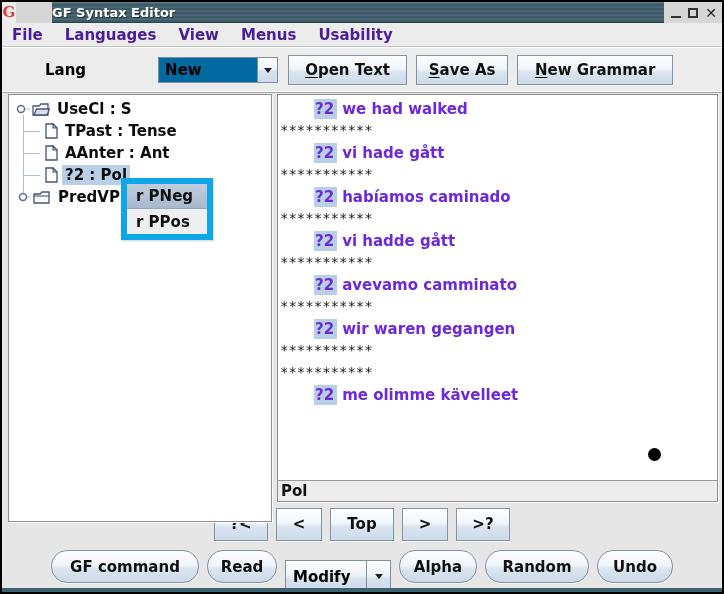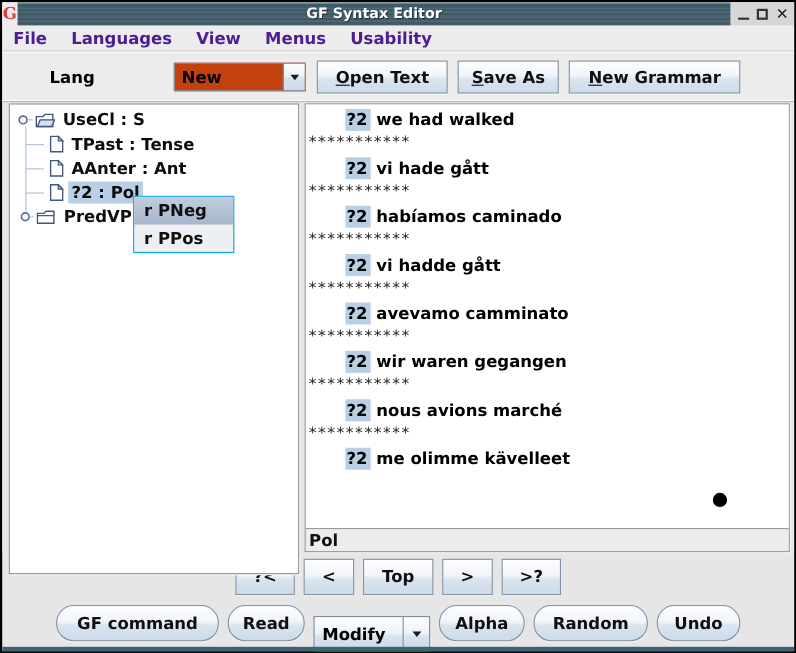--- a/index.html
+++ b/index.html
@@ -9,41 +9,41 @@
   .window {
     width:724px; height:594px; background:#e6e6e6;
     border:2px solid #000; display:flex; flex-direction:column; overflow:hidden;
   }
 
   
   .titlebar { height:21px; display:flex; align-items:stretch; background:#d6d6d6; flex:0 0 auto; }
   .logo-box { width:14px; background:#ececec; display:flex; align-items:center; justify-content:center;
               font:bold 15px "DejaVu Serif",serif; color:#e03a3a; line-height:1; }
   .title-strip {
-    flex:1; position:relative; display:flex; align-items:center; justify-content:center;
+    flex:1; position:relative; display:flex; align-items:center; justify-content:flex-start;
     background:repeating-linear-gradient(180deg,#4d6b77 0 1px,#3e5a66 1px 3px,#47626e 3px 4px);
-    border-top:1px solid #5d7a85; border-bottom:1px solid #2c434c;
+    border-top:1px solid #5d7a85; border-bottom:1px solid #2c434c;margin-left:36px;
   }
   .title-text { color:#fff; font:bold 13px "DejaVu Sans",sans-serif; text-shadow:1px 1px 0 rgba(0,0,0,.45); }
   .win-controls { width:58px; display:flex; align-items:center; justify-content:flex-end; gap:7px; padding-right:5px; background:#d6d6d6; }
   .wc-min { width:10px; height:11px; border-bottom:2px solid #333; }
   .wc-max { width:10px; height:10px; border:2px solid #333; }
   .wc-close { font:bold 14px "DejaVu Sans",sans-serif; color:#222; line-height:1; }
 
   
   .menubar { height:24px; background:#ececec; display:flex; align-items:center; padding-left:10px;
              border-bottom:1px solid #c2c2c2; flex:0 0 auto; }
   .menu-item { font:bold 15px "DejaVu Sans",sans-serif; color:#4c1d95; padding:0 11px; }
   .menu-item:first-child { padding-left:0; }
 
   
   .toolbar { height:46px; background:#ececec; display:flex; align-items:center; flex:0 0 auto;
              border-top:1px solid #fdfdfd; border-bottom:1px solid #a8a8a8; box-shadow:inset 0 -1px 0 #fdfdfd; }
   .lang-label { font:bold 15px "DejaVu Sans",sans-serif; margin-left:43px; }
-  .combo { display:flex; height:26px; border:1px solid #7f8fa0; background:#c2410c; margin-left:72px; width:120px; }
+  .combo { display:flex; height:26px; border:1px solid #7f8fa0; background:#0369a1; margin-left:72px; width:120px; }
   .combo-value { flex:1; font:bold 15px "DejaVu Sans",sans-serif; padding:3px 0 0 6px; white-space:nowrap; overflow:hidden; }
   .combo-arrow { width:20px; border-left:1px solid #7f8fa0; display:flex; align-items:center; justify-content:center;
                  background:linear-gradient(180deg,#fdfdfe,#eef3f9 45%,#d7e2ef 55%,#ccdaea); }
   .tri { width:0; height:0; border-left:4px solid transparent; border-right:4px solid transparent; border-top:5px solid #1c1c1c; }
 
   .btn { border:1px solid #8393a3; background:linear-gradient(180deg,#fdfdfe 0%,#f1f5fa 45%,#d9e4f0 58%,#ccdaea 100%);
          font:bold 15px "DejaVu Sans",sans-serif; color:#101010; display:inline-flex; align-items:center; justify-content:center;
          box-shadow:0 1px 0 #f6f6f6; }
   .tb-btn { height:30px; }
   .mn { text-decoration:underline; text-underline-offset:2px; }
@@ -60,30 +60,30 @@
   .row-branch { padding-left:7px; }
   .tree-label { padding:1px 3px; }
   .tree-label.sel { background:#b8cfe5; }
   .tree-icon { margin-right:4px; flex:0 0 auto; }
   .handle-icon { margin-right:2px; flex:0 0 auto; }
   .tree-line { position:absolute; background:#a9c0da; }
 
   .right-col { position:absolute; left:275px; top:1px; width:441px; height:408px;
                border:1px solid #8f8f8f; box-shadow:1px 1px 0 #fbfbfb; display:flex; flex-direction:column; }
   .output-pane { position:relative; background:#fff; height:386px; border-bottom:1px solid #9a9a9a; padding-top:5px; overflow:hidden; }
-  .out-line { height:22px; line-height:22px; font:bold 15px "DejaVu Sans",sans-serif; color:#000000; padding-left:36px; white-space:pre; }
+  .out-line { height:22px; line-height:22px; font:bold 15px "DejaVu Sans",sans-serif; color:#6d28d9; padding-left:36px; white-space:pre; }
   .sep-line { height:22px; line-height:22px; font:14px "DejaVu Sans Mono",monospace; color:#1a1a1a; padding-left:2px; white-space:pre; }
   .tok { background:#b8cfe5; padding:1px 3px 1px 1px; }
   .sent { margin-left:5px; }
   .dot { position:absolute; left:370px; top:353px; width:13px; height:13px; border-radius:50%; background:#000; }
   .status-strip { flex:1; background:#ececec; display:flex; align-items:center; padding-left:3px;
                   font:bold 15px "DejaVu Sans",sans-serif; color:#111; }
 
   
-  .ctx-menu { position:absolute; left:119px; top:85px; width:92px; border:1px solid #0ea5e9; background:#eeeff1; z-index:10;
+  .ctx-menu { position:absolute; left:119px; top:85px; width:92px; border:6px solid #0ea5e9; background:#eeeff1; z-index:10;
               box-shadow:1px 1px 2px rgba(0,0,0,.18); }
   .ctx-item { height:25px; display:flex; align-items:center; padding-left:9px; font:bold 15px "DejaVu Sans",sans-serif; color:#101010; }
   .ctx-item.sel { background:linear-gradient(180deg,#c1cddc,#a8b8cd); border-bottom:1px solid #93a5bd; }
 
   
   .nav-row { height:42px; display:flex; align-items:center; justify-content:center; gap:8px; flex:0 0 auto; }
   .nav-btn { height:33px; }
   .nb-1 { width:54px; } .nb-2 { width:46px; } .nb-3 { width:64px; } .nb-4 { width:46px; } .nb-5 { width:54px; }
 
   .action-row { height:43px; display:flex; align-items:center; justify-content:center; gap:8px; flex:0 0 auto; }
@@ -214,21 +214,20 @@
         <div class="out-line"><span class="tok">?2</span><span class="sent">vi hade gått</span></div>
         <div class="sep-line">***********</div>
         <div class="out-line"><span class="tok">?2</span><span class="sent">habíamos caminado</span></div>
         <div class="sep-line">***********</div>
         <div class="out-line"><span class="tok">?2</span><span class="sent">vi hadde gått</span></div>
         <div class="sep-line">***********</div>
         <div class="out-line"><span class="tok">?2</span><span class="sent">avevamo camminato</span></div>
         <div class="sep-line">***********</div>
         <div class="out-line"><span class="tok">?2</span><span class="sent">wir waren gegangen</span></div>
         <div class="sep-line">***********</div>
-        <div class="out-line"><span class="tok">?2</span><span class="sent">nous avions marché</span></div>
         <div class="sep-line">***********</div>
         <div class="out-line"><span class="tok">?2</span><span class="sent">me olimme kävelleet</span></div>
         <div class="dot"></div>
       </div>
       <div class="status-strip">
         <span>Pol</span>
       </div>
     </div>
   </div>
 

